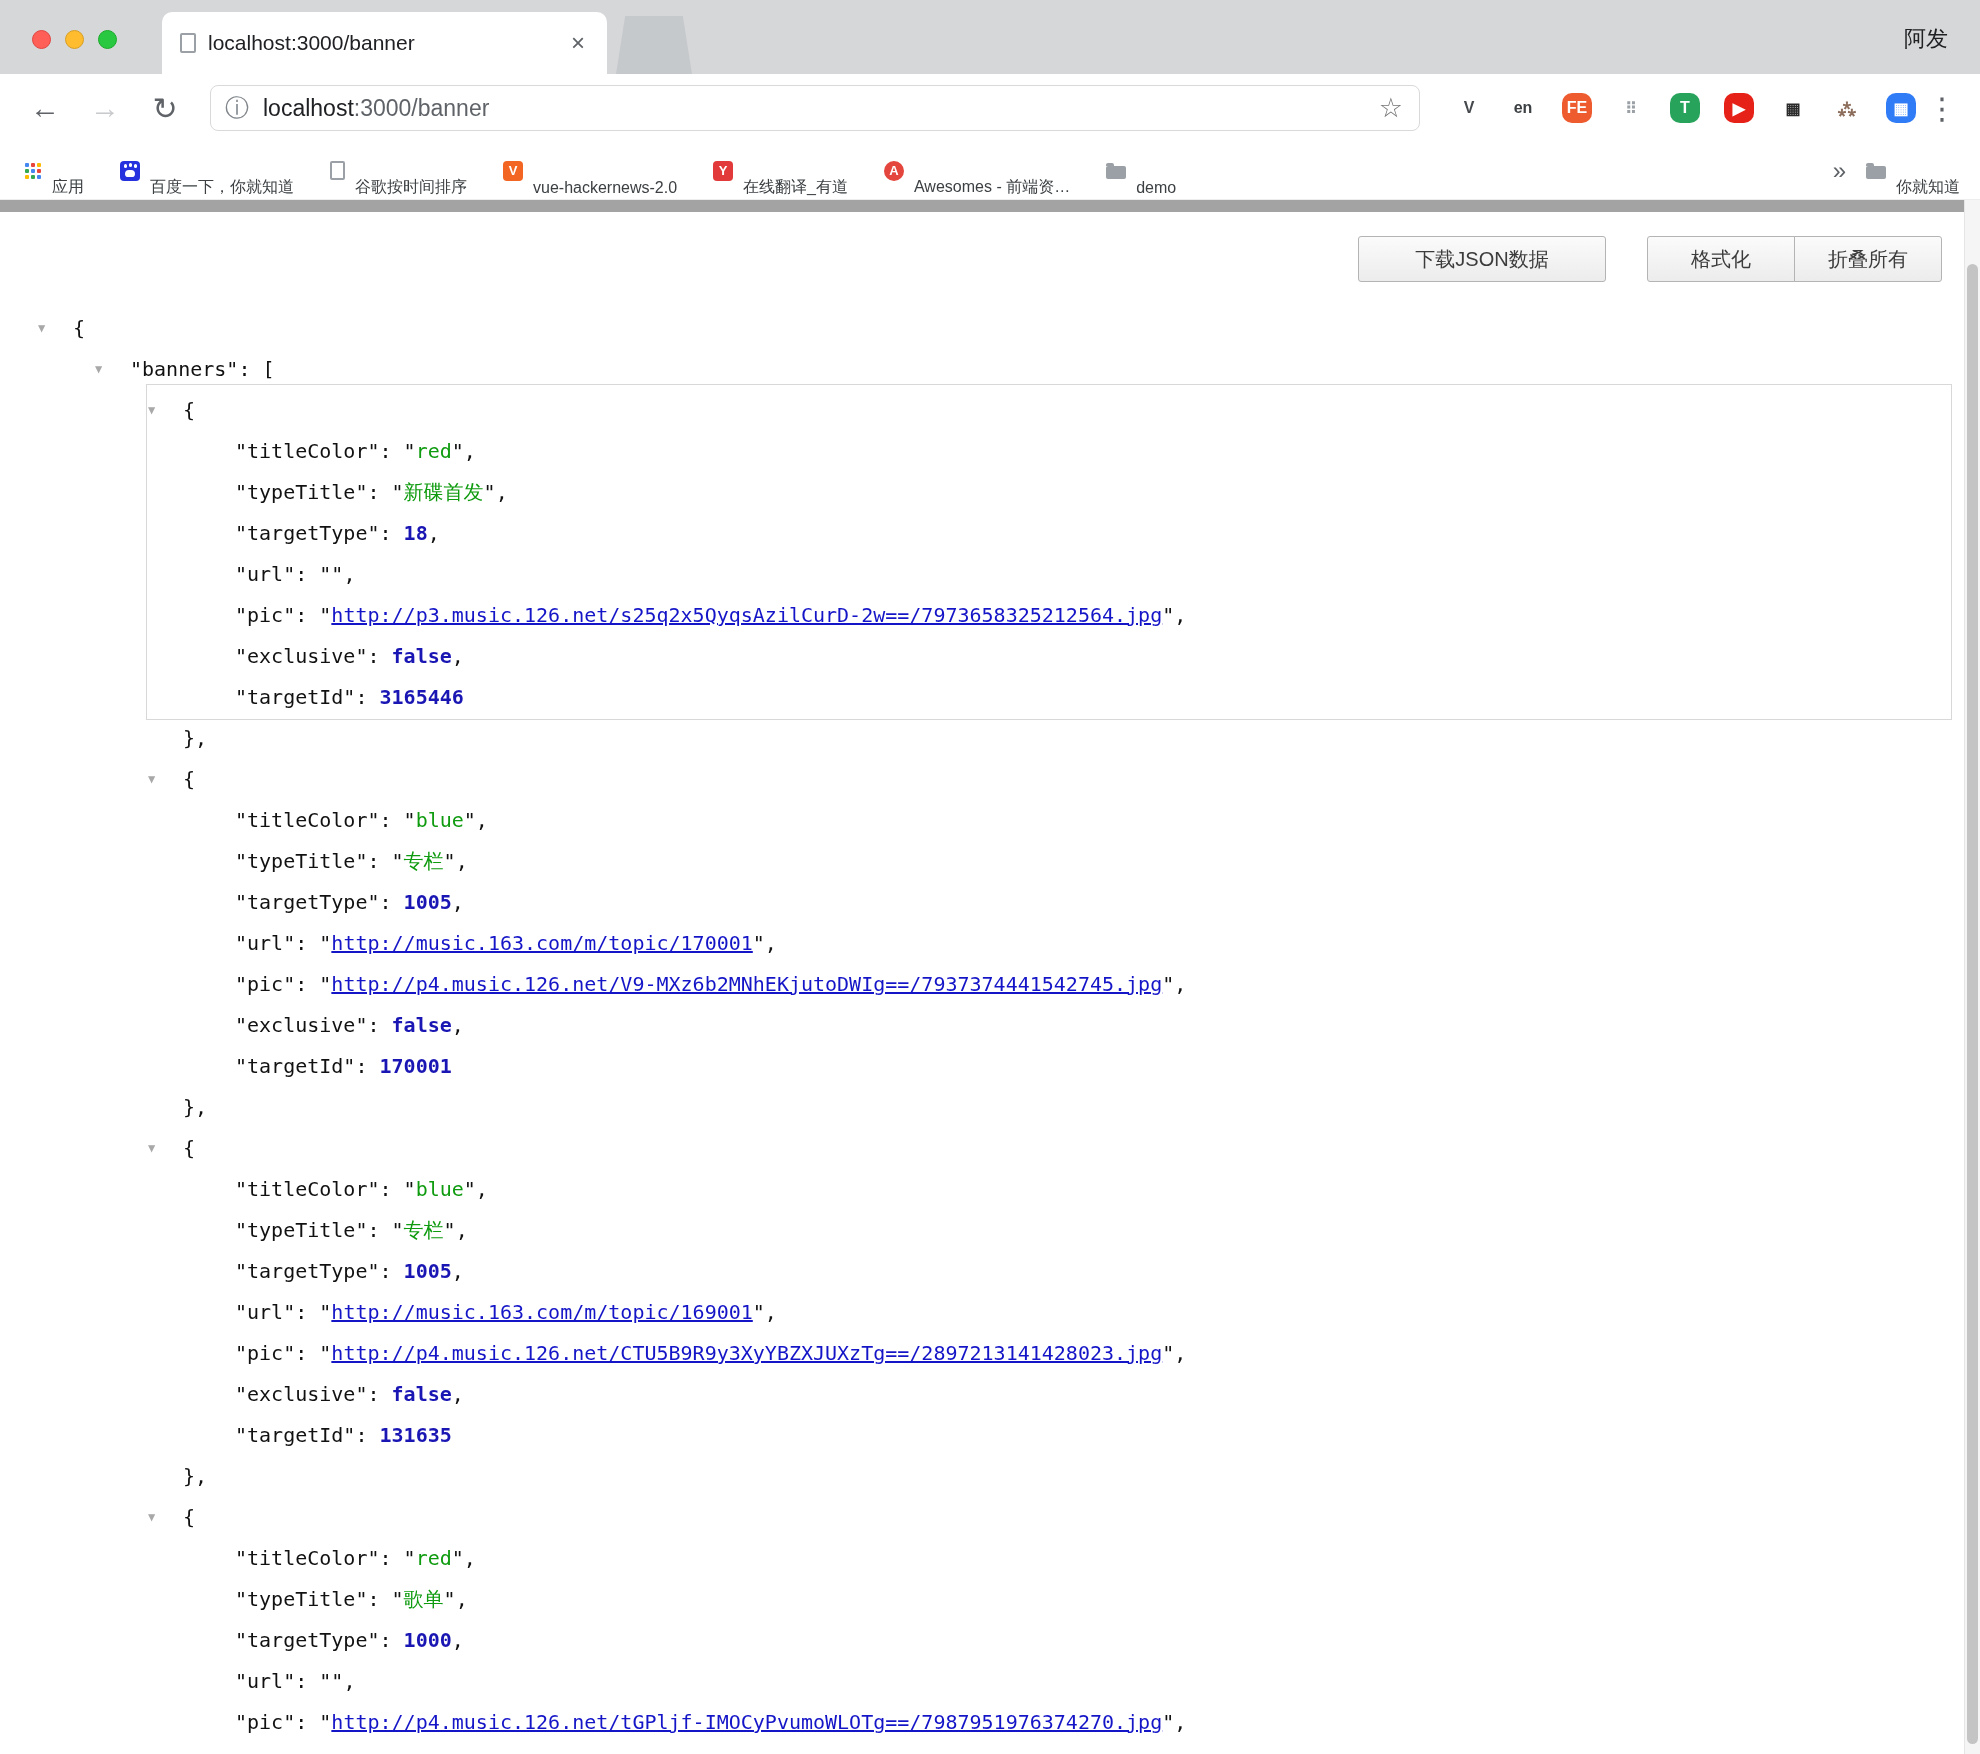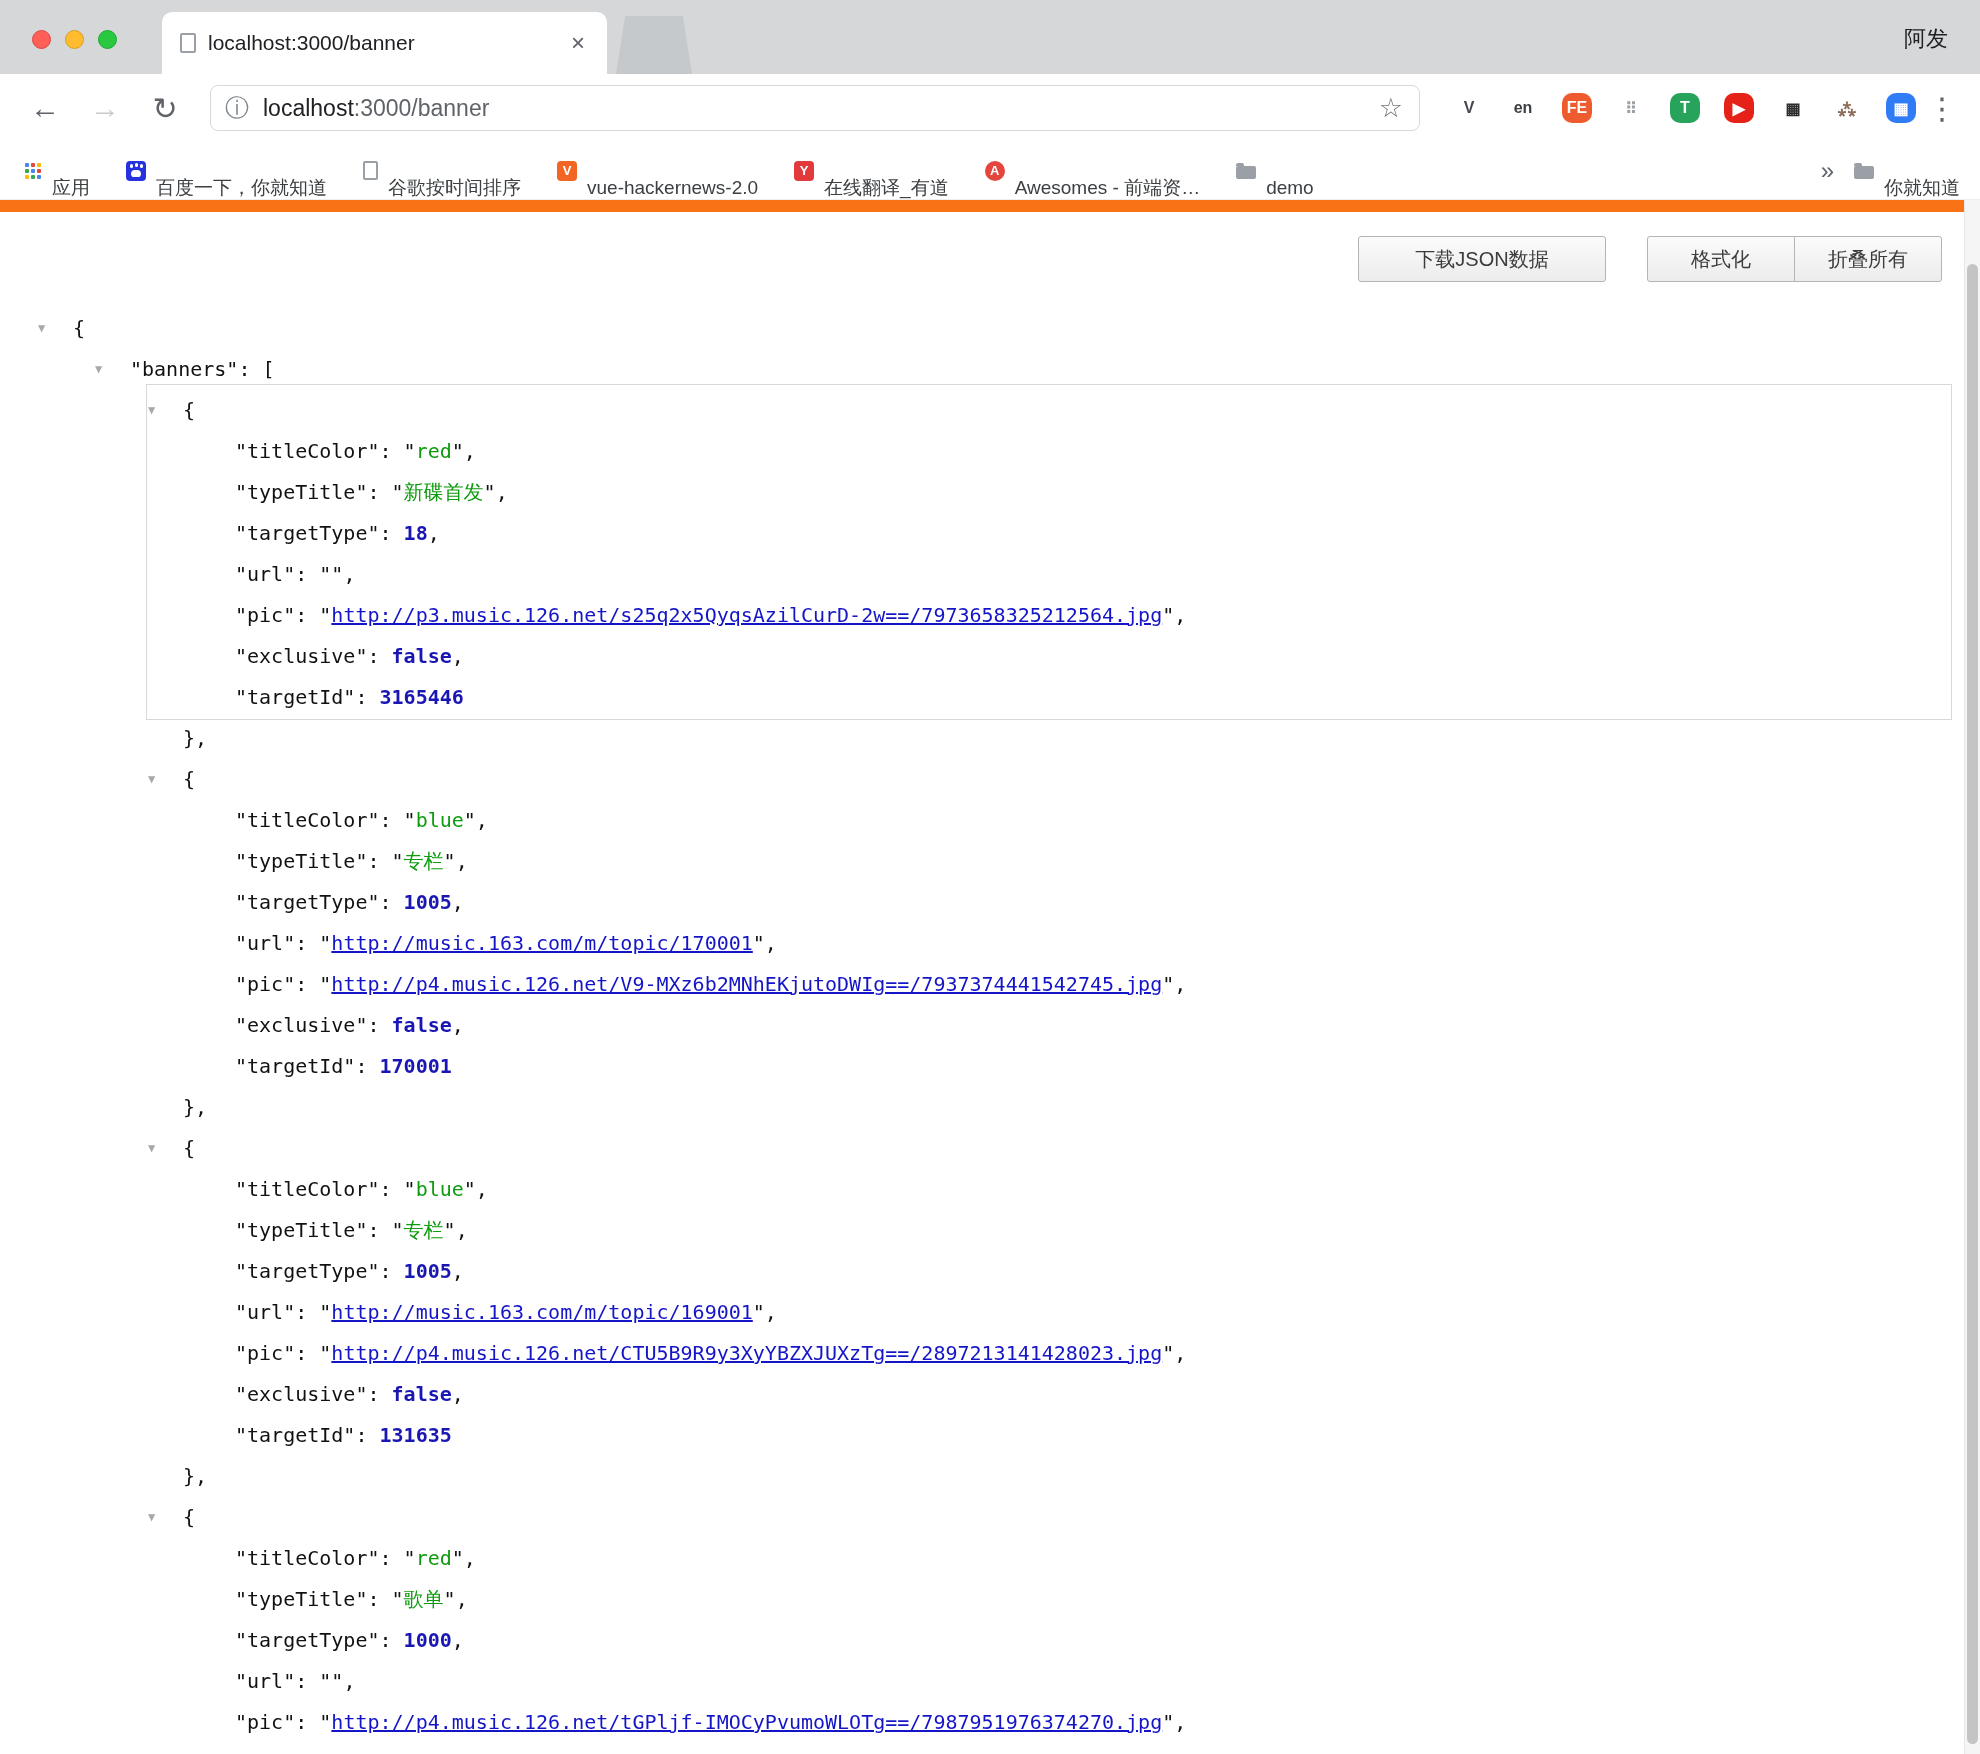--- a/index.html
+++ b/index.html
@@ -1,18 +1,18 @@
 <!DOCTYPE html>
 <html><head>
 <meta charset="utf-8">
 <style>
   * { margin:0; padding:0; box-sizing:border-box; }
   html,body { width:1980px; height:1754px; overflow:hidden; background:#fff;
               font-family:"Liberation Sans", sans-serif; }
-  .browser { position:relative; width:1980px; height:1754px; background:#f97316; overflow:hidden;text-decoration:underline; }
+  .browser { position:relative; width:1980px; height:1754px; background:#a3a3a3; overflow:hidden;text-decoration:underline; }
 
   
   .tabstrip { position:absolute; left:0; top:0; width:100%; height:74px; background:#d6d7d9; }
   .tl { position:absolute; top:30px; width:19px; height:19px; border-radius:50%; display:inline-block; }
   .tl.red    { left:32px;  background:#ff5f57; border:1px solid #e0443e; }
   .tl.yellow { left:65px;  background:#febc2e; border:1px solid #d89e24; }
   .tl.green  { left:98px;  background:#28c840; border:1px solid #1aab29; }
   .tab { position:absolute; left:162px; top:12px; width:445px; height:62px; background:#fff;
          border-radius:10px 10px 0 0; display:flex; align-items:center; padding:0 18px; }
   .tab-page-ic { width:16px; height:20px; border:2px solid #9aa0a6; border-radius:2px; background:#fff; flex:0 0 auto; }
@@ -40,21 +40,21 @@
          font-size:16px; font-weight:bold; cursor:pointer; }
   .ext-badge { border-radius:10px; }
   .menu-btn { margin-left:auto; margin-right:18px; font-size:30px; color:#5f6368; width:40px;
               text-align:center; cursor:pointer; }
 
   
   .bookmarks { position:absolute; left:0; top:142px; width:100%; height:58px; background:#fff;
                border-bottom:1px solid #ededed; display:flex; align-items:center; padding:0 20px 0 24px; }
   .bm-list { display:flex; align-items:center; gap:36px; }
   .bookmark { display:flex; align-items:center; gap:10px; cursor:pointer; white-space:nowrap; }
-  .bm-label { font-size:19px; color:#3c4043;margin-top:34px; }
+  .bm-label { font-size:16px; color:#3c4043;margin-top:34px; }
   .bm-ic { flex:0 0 auto; display:inline-flex; align-items:center; justify-content:center; }
   .badge-ic { width:20px; height:20px; border-radius:4px; color:#fff; font-size:13px; font-weight:bold; }
   .badge-ic.round { border-radius:50%; }
   .apps-grid { width:18px; height:18px; position:relative; }
   .apps-grid::before { content:""; position:absolute; left:1px; top:1px; width:4px; height:4px; border-radius:1px;
      background:#4688f1;
      box-shadow:6px 0 #e8453c, 12px 0 #fbbb00, 0 6px #34a853, 6px 6px #4688f1, 12px 6px #e8453c,
                 0 12px #fbbb00, 6px 12px #34a853, 12px 12px #4688f1; }
   .baidu-paw { width:20px; height:20px; border-radius:4px; background:#2632dd; position:relative; }
   .baidu-paw::before { content:""; position:absolute; left:4px; top:3px; width:3px; height:4px; border-radius:2px;

